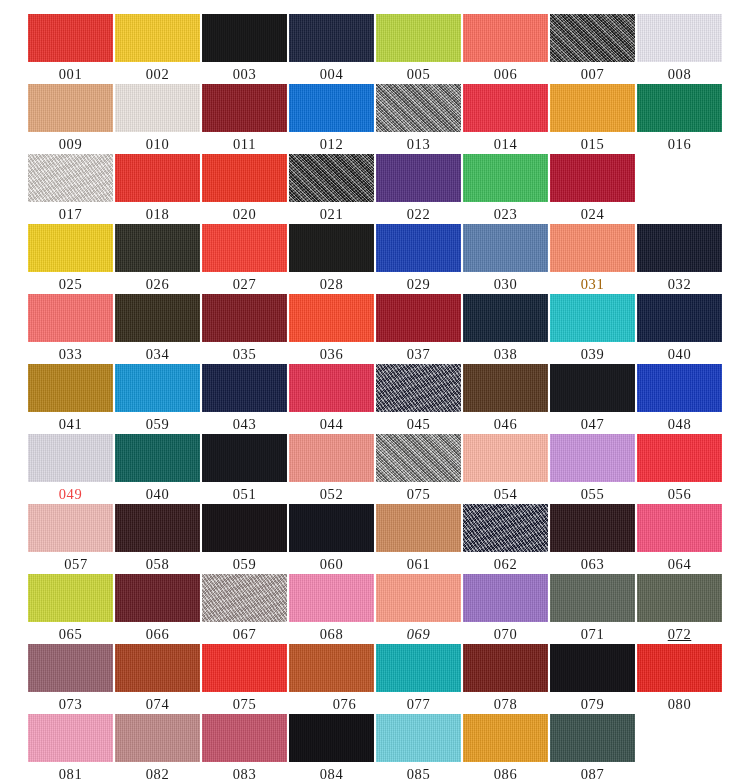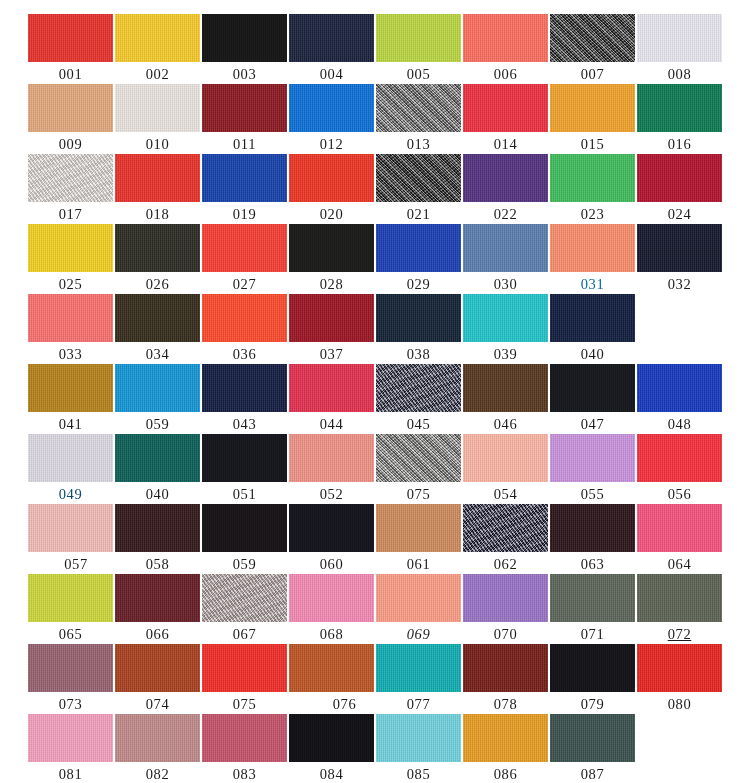--- a/index.html
+++ b/index.html
@@ -186,24 +186,20 @@
     <div class="swatch-row">
       <div class="swatch-cell">
         <div class="swatch-chip heather-light" style="background-color: rgb(216, 211, 206);"></div>
         <div class="swatch-label" style="color: rgb(28, 28, 28);">017</div>
       </div>
       <div class="swatch-cell">
         <div class="swatch-chip" style="background-color: rgb(234, 49, 41);"></div>
         <div class="swatch-label" style="color: rgb(28, 28, 28);">018</div>
       </div>
       <div class="swatch-cell">
-        <div class="swatch-chip" style="background-color: rgb(20, 65, 171);"></div>
-        <div class="swatch-label" style="color: rgb(28, 28, 28);">019</div>
-      </div>
-      <div class="swatch-cell">
         <div class="swatch-chip" style="background-color: rgb(238, 52, 35);"></div>
         <div class="swatch-label" style="color: rgb(28, 28, 28);">020</div>
       </div>
       <div class="swatch-cell">
         <div class="swatch-chip heather" style="background-color: rgb(51, 51, 51);"></div>
         <div class="swatch-label" style="color: rgb(28, 28, 28);">021</div>
       </div>
       <div class="swatch-cell">
         <div class="swatch-chip" style="background-color: rgb(83, 49, 127);"></div>
         <div class="swatch-label" style="color: rgb(28, 28, 28);">022</div>
@@ -237,37 +233,41 @@
       <div class="swatch-cell">
         <div class="swatch-chip" style="background-color: rgb(26, 63, 180);"></div>
         <div class="swatch-label" style="color: rgb(28, 28, 28);">029</div>
       </div>
       <div class="swatch-cell">
         <div class="swatch-chip" style="background-color: rgb(91, 126, 174);"></div>
         <div class="swatch-label" style="color: rgb(28, 28, 28);">030</div>
       </div>
       <div class="swatch-cell">
         <div class="swatch-chip" style="background-color: rgb(250, 141, 109);"></div>
-        <div class="swatch-label" style="color: #0369a1;">031</div>
+        <div class="swatch-label" style="color: #a16207;">031</div>
       </div>
       <div class="swatch-cell">
         <div class="swatch-chip" style="background-color: rgb(19, 23, 42);"></div>
         <div class="swatch-label" style="color: rgb(28, 28, 28);">032</div>
       </div>
     </div>
     <div class="swatch-row">
       <div class="swatch-cell">
         <div class="swatch-chip" style="background-color: rgb(249, 113, 111);"></div>
         <div class="swatch-label" style="color: rgb(28, 28, 28);">033</div>
       </div>
       <div class="swatch-cell">
         <div class="swatch-chip" style="background-color: rgb(52, 43, 27);"></div>
         <div class="swatch-label" style="color: rgb(28, 28, 28);">034</div>
       </div>
       <div class="swatch-cell">
+        <div class="swatch-chip" style="background-color: rgb(125, 24, 32);"></div>
+        <div class="swatch-label" style="color: rgb(28, 28, 28);">035</div>
+      </div>
+      <div class="swatch-cell">
         <div class="swatch-chip" style="background-color: rgb(252, 74, 44);"></div>
         <div class="swatch-label" style="color: rgb(28, 28, 28);">036</div>
       </div>
       <div class="swatch-cell">
         <div class="swatch-chip" style="background-color: rgb(156, 20, 35);"></div>
         <div class="swatch-label" style="color: rgb(28, 28, 28);">037</div>
       </div>
       <div class="swatch-cell">
         <div class="swatch-chip" style="background-color: rgb(18, 33, 53);"></div>
         <div class="swatch-label" style="color: rgb(28, 28, 28);">038</div>
@@ -311,21 +311,21 @@
         <div class="swatch-label" style="color: rgb(28, 28, 28);">047</div>
       </div>
       <div class="swatch-cell">
         <div class="swatch-chip" style="background-color: rgb(21, 57, 191);"></div>
         <div class="swatch-label" style="color: rgb(28, 28, 28);">048</div>
       </div>
     </div>
     <div class="swatch-row">
       <div class="swatch-cell">
         <div class="swatch-chip" style="background-color: rgb(220, 217, 226);"></div>
-        <div class="swatch-label" style="color: #0c4a6e;">049</div>
+        <div class="swatch-label" style="color: #ef4444;">049</div>
       </div>
       <div class="swatch-cell">
         <div class="swatch-chip" style="background-color: rgb(12, 95, 88);"></div>
         <div class="swatch-label" style="color: rgb(28, 28, 28);">040</div>
       </div>
       <div class="swatch-cell">
         <div class="swatch-chip flat" style="background-color: rgb(21, 22, 28);"></div>
         <div class="swatch-label" style="color: rgb(28, 28, 28);">051</div>
       </div>
       <div class="swatch-cell">

